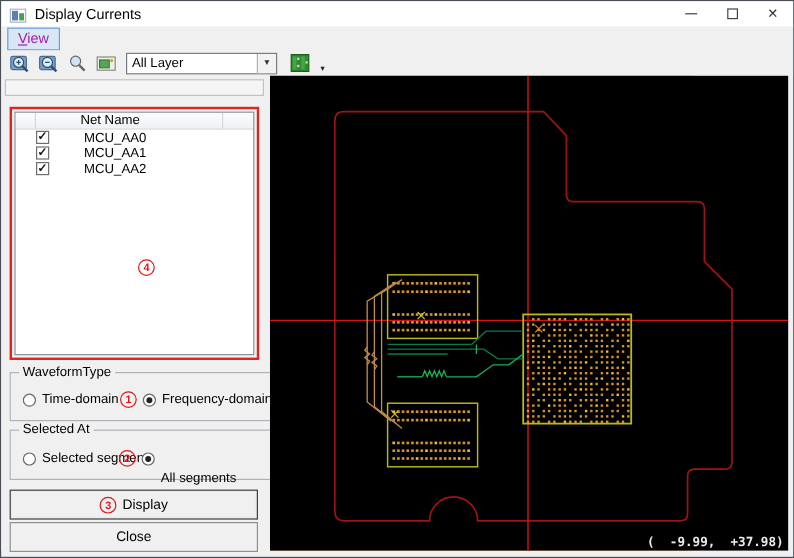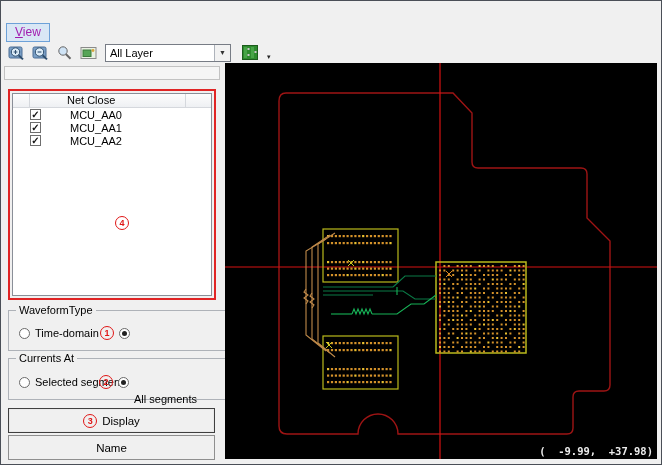--- a/index.html
+++ b/index.html
@@ -65,20 +65,41 @@
   
   .pcb{ position:absolute; left:224px; top:62px; width:352px; height:396px; background:#fdba74;}
   .pcb svg{ display:block; }
   .coord-text{ font-family:"DejaVu Sans Mono", monospace; font-size:10.5px; font-weight:bold; white-space:pre; }
 </style>
 </head>
 <body>
 
 <div class="window">
 
+  <div class="titlebar">
+    <span class="app-icon">
+      <svg width="14" height="12" viewBox="0 0 14 12">
+        <rect x="0.5" y="0.5" width="13" height="11" fill="#ffffff" stroke="#9aa0a8"></rect>
+        <rect x="2" y="2" width="5" height="8" fill="#5b7fae"></rect>
+        <rect x="8" y="4" width="4" height="6" fill="#3aa655"></rect>
+      </svg>
+    </span>
+    <span class="title-text">Display Currents</span>
+    <div class="win-controls">
+      <div class="win-btn">
+          <span class="glyph-min"></span>
+        </div>
+      <div class="win-btn">
+          <span class="glyph-max"></span>
+        </div>
+      <div class="win-btn">
+          <span class="glyph-close">✕</span>
+        </div>
+    </div>
+  </div>
 
   <div class="menubar">
     <span class="menu-item"><u>V</u><span>iew</span></span>
   </div>
 
   <div class="toolbar">
     <span class="tb-icon">
       <svg width="18" height="16" viewBox="0 0 18 16">
         <rect x="1" y="2" width="13" height="11" rx="1.5" fill="#7ba0c7" stroke="#4a6d94"></rect>
         <circle cx="7.5" cy="7" r="4.2" fill="#dcecf8" stroke="#2f4f6f"></circle>
@@ -126,21 +147,21 @@
     <span class="tb-drop">▾</span>
   </div>
 
   <div class="left-panel">
     <div class="blank-bar"></div>
 
     <div class="red-frame">
       <div class="net-list">
         <div class="list-header">
           <span class="hdr-c1"></span>
-          <span class="hdr-c2">Net Close</span>
+          <span class="hdr-c2">Net Name</span>
         </div>
         <div class="list-row">
           <span class="chk">
               <span>✓</span>
             </span>
           <span class="row-label">MCU_AA0</span>
         </div>
         <div class="list-row">
           <span class="chk">
               <span>✓</span>
@@ -156,37 +177,38 @@
       </div>
       <span class="badge badge-4">4</span>
     </div>
 
     <div class="group group-wave">
       <span class="group-label">WaveformType</span>
       <span class="radio" style="left:10px; top:17px;"></span>
       <span class="opt-label" style="left:26px; top:16px;">Time-domain</span>
       <span class="badge" style="position:absolute; left:91px; top:15px;">1</span>
       <span class="radio sel" style="left:110px; top:17px;"></span>
+      <span class="opt-label" style="left:126px; top:16px;">Frequency-domain</span>
     </div>
 
     <div class="group group-cur">
-      <span class="group-label">Currents At</span>
+      <span class="group-label">Selected At</span>
       <span class="radio" style="left:10px; top:18px;"></span>
       <span class="opt-label" style="left:26px; top:17px;">Selected segments</span>
       <span class="badge" style="position:absolute; left:90px; top:16px;">2</span>
       <span class="radio sel" style="left:109px; top:18px;"></span>
       <span class="opt-label" style="left:125px; top:34px;">All segments</span>
     </div>
 
     <div class="btn btn-display">
       <span class="badge">3</span>
       <span>Display</span>
     </div>
     <div class="btn btn-close">
-      <span>Name</span>
+      <span>Close</span>
     </div>
   </div>
 
   <div class="pcb">
     <svg id="pcb-svg" width="432" height="396" viewBox="0 0 432 396">
       <rect id="pcb-bg" x="0" y="0" width="432" height="396" fill="#000000"></rect>
 
       <path id="board-outline" fill="none" stroke-width="1.4" d="M61,30 H228 L247,50 V99 Q247,105 253,105 H356 Q362,105 362,111 V155 L385,178 V322 Q385,328 379,328 H354 Q348,328 348,334 V365 Q348,371 342,371 H173 A20,20 0 0 0 133,371 H62 Q54,371 54,363 V38 Q54,30 61,30 Z" stroke="#9e1414"></path>
 
       <path id="crosshair-v" stroke-width="1.2" d="M215,0 V396" stroke="#d61212"></path>

